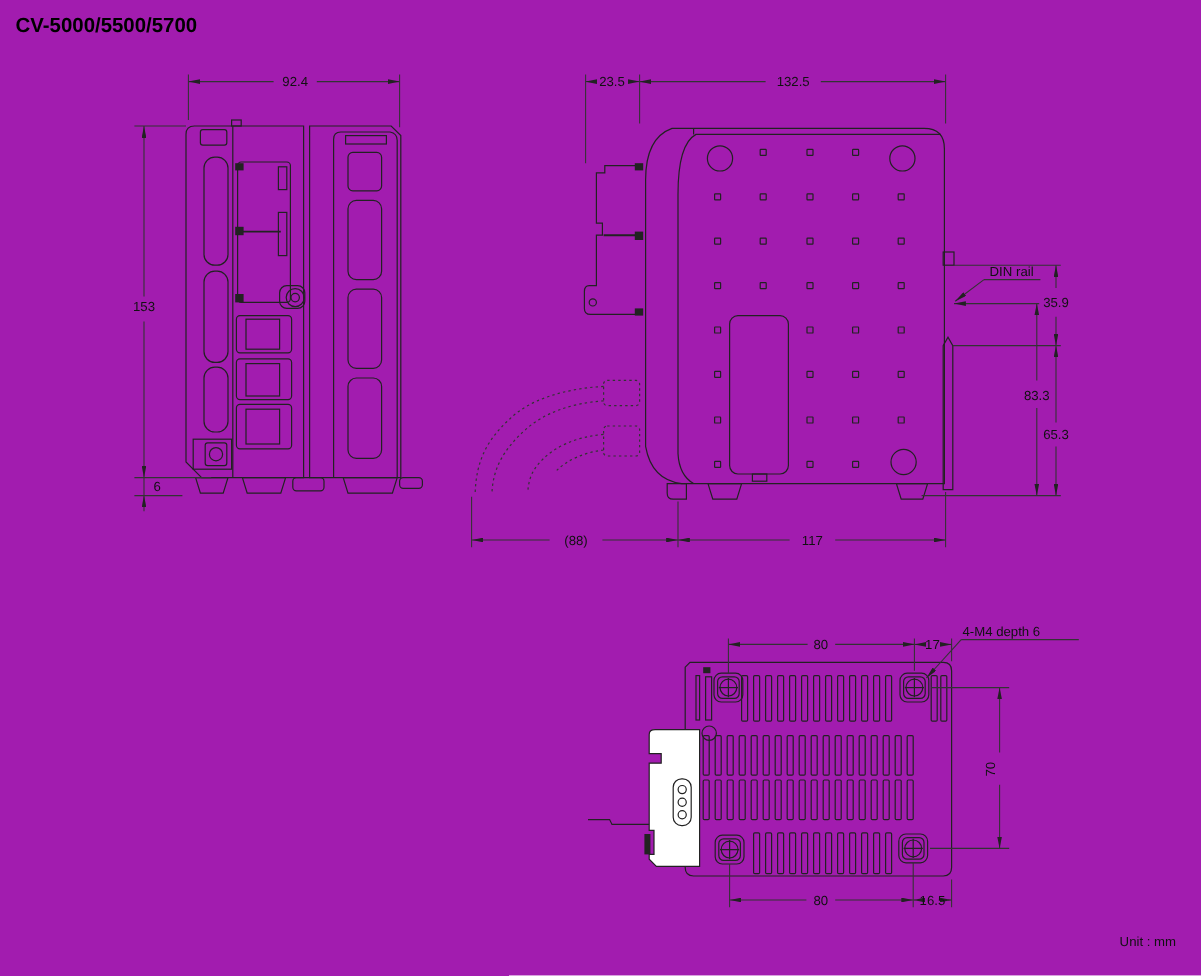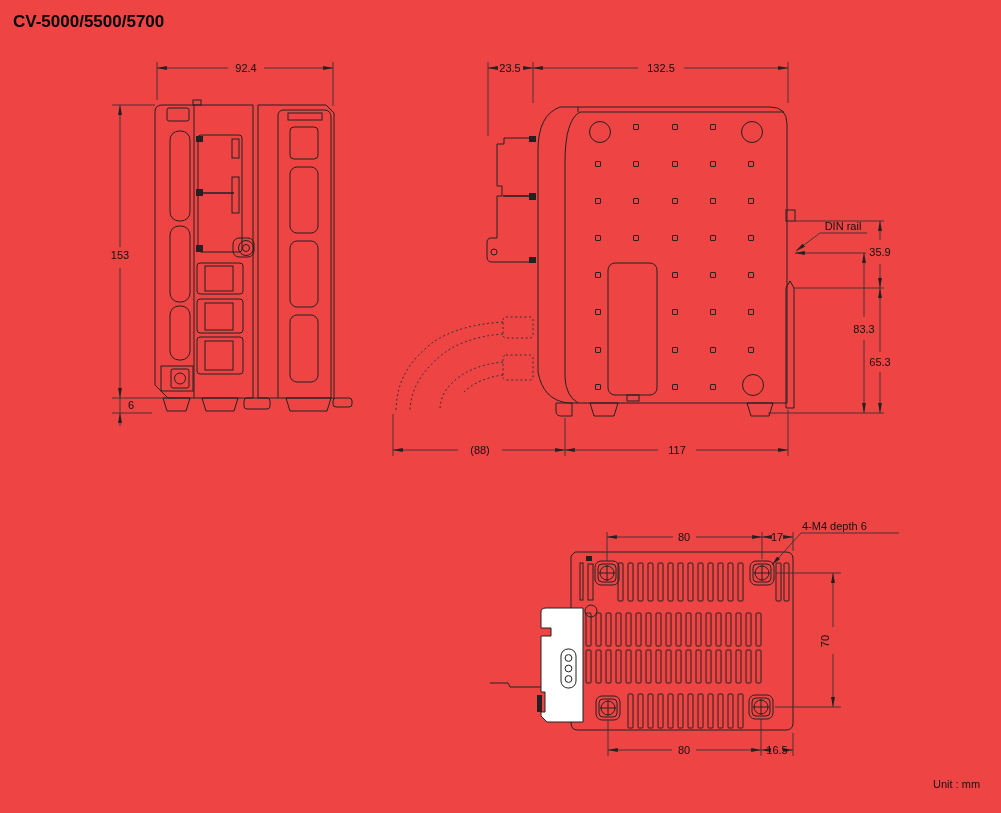--- a/index.html
+++ b/index.html
@@ -1,16 +1,16 @@
 <!DOCTYPE html>
 <html><head>
 <meta charset="utf-8">
 <style>
   html,body{margin:0;padding:0;background:#fff;}
-  .page{position:relative;width:1001px;height:813px;background:#ef4444;overflow:hidden;}
+  .page{position:relative;width:1001px;height:813px;background:#a21caf;overflow:hidden;}
   svg{display:block;}
   .ln{stroke:#222;stroke-width:1;fill:none;}
   .ln2{stroke:#222;stroke-width:1.6;fill:none;}
   .fillb{fill:#222;stroke:none;}
   .whitefill{fill:#fff;stroke:#222;stroke-width:1;}
   .dash{stroke:#333;stroke-width:1;fill:none;stroke-dasharray:2 2.6;}
   .dim{stroke:#333;stroke-width:0.9;fill:none;}
   text{font-family:"Liberation Sans","DejaVu Sans",sans-serif;fill:#111;}
   .t{font-size:11px;}
   .ttl{font-size:17px;font-weight:bold;fill:#000;}

